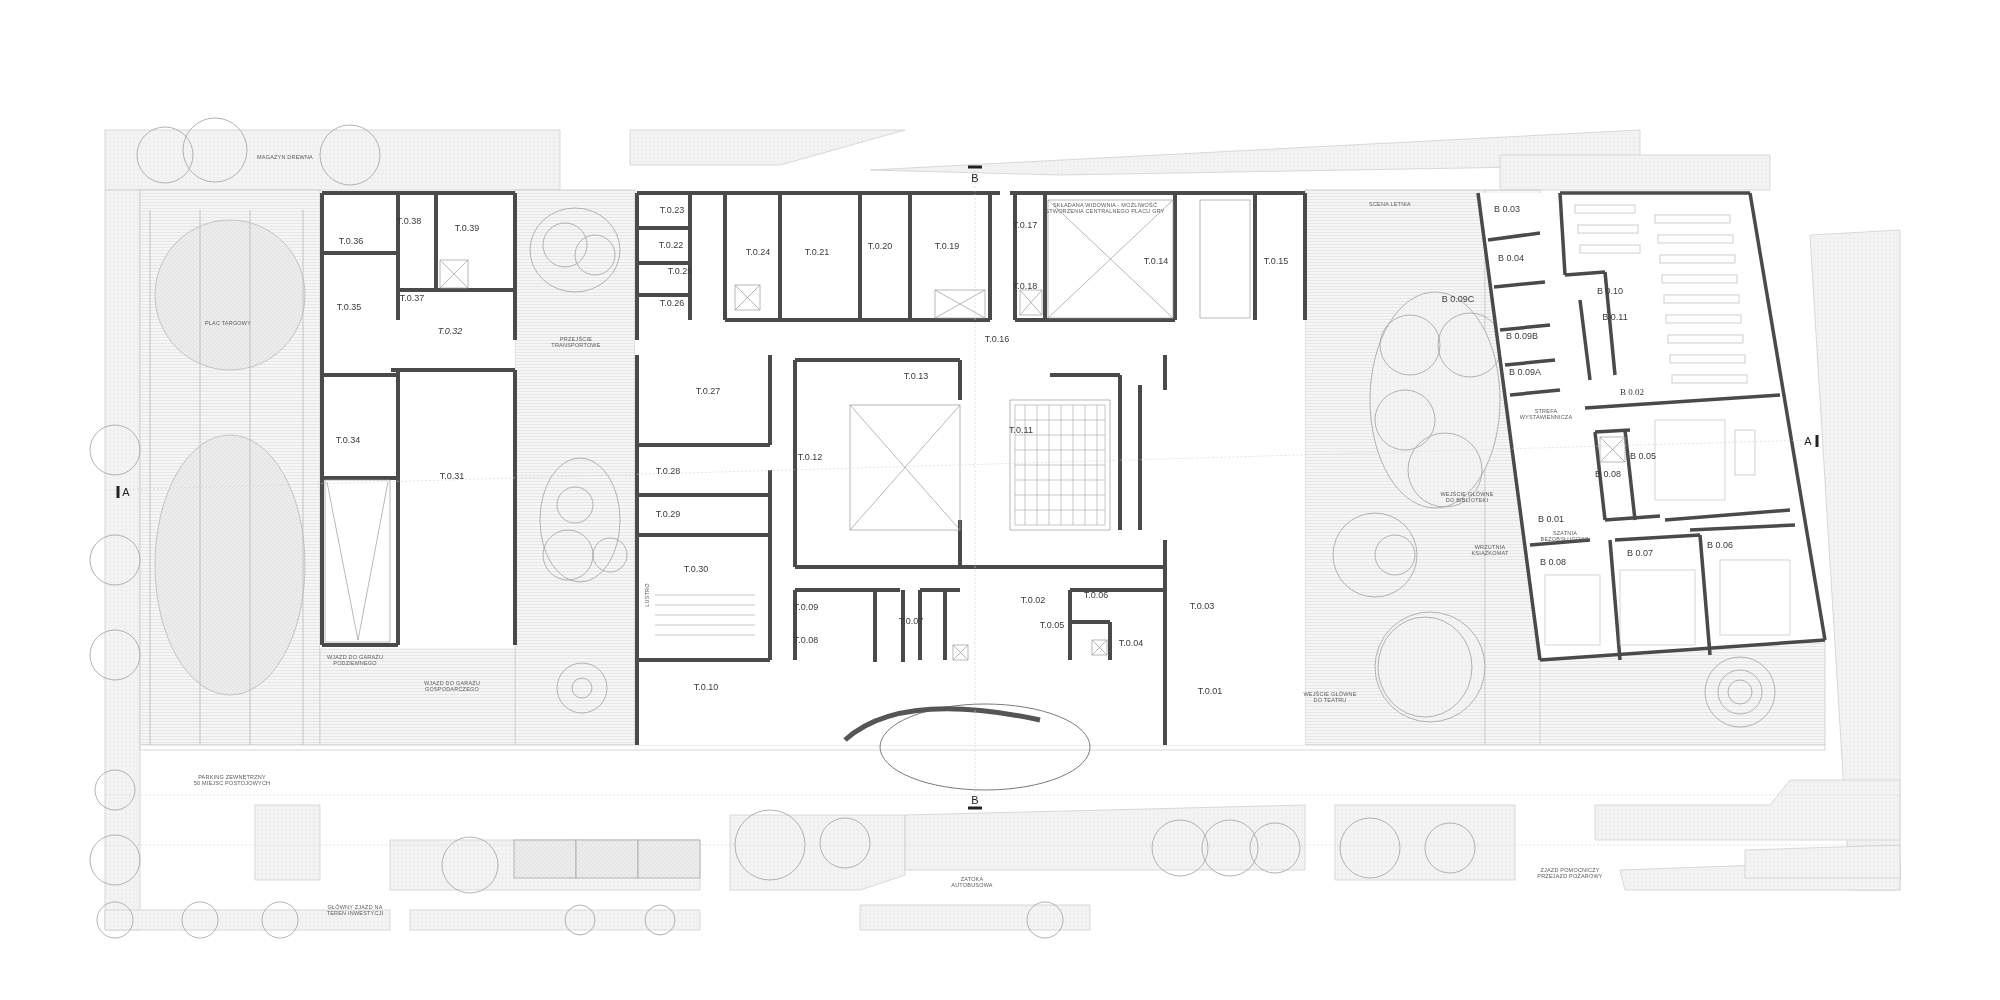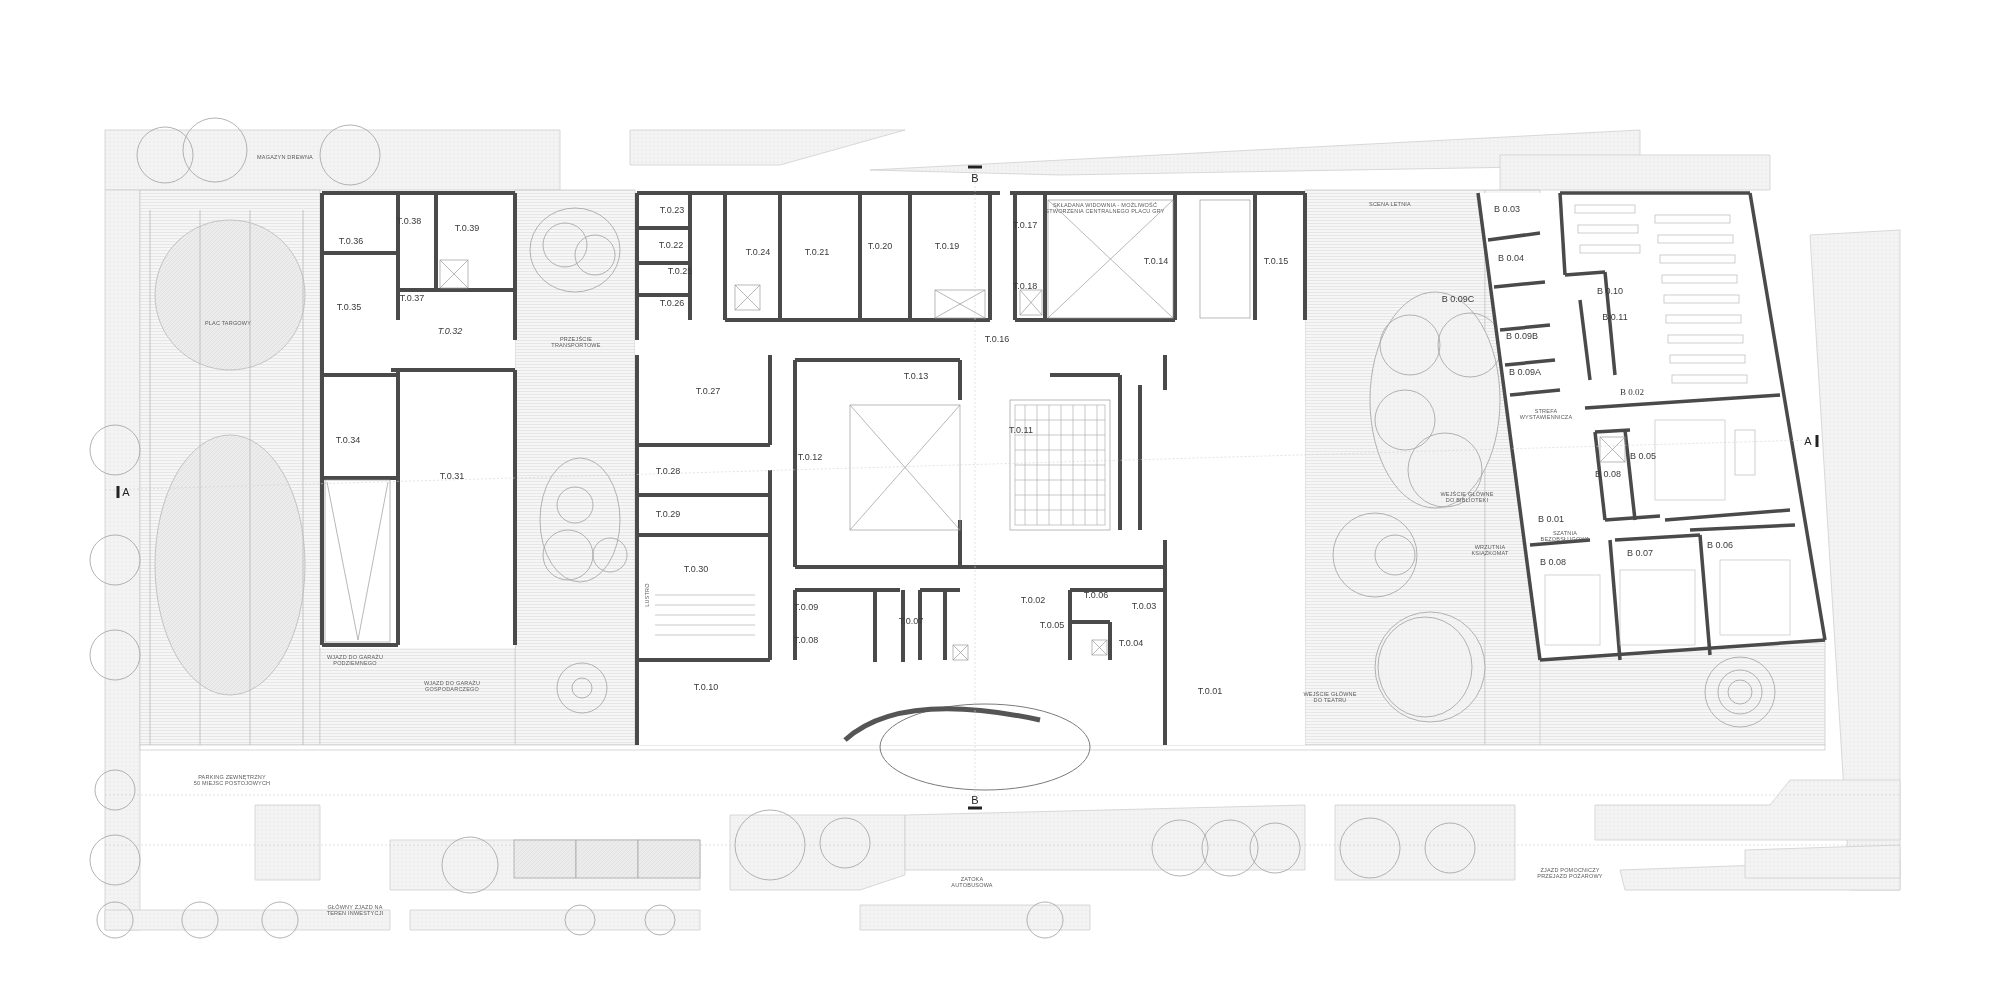--- a/index.html
+++ b/index.html
@@ -354,21 +354,21 @@
     <span>BEZOBSŁUGOWA</span>
   </div>
 <div class="lbl note" style="left:1570px; top:873px;">
     <span>ZJAZD POMOCNICZY</span>
     <span>PRZEJAZD POŻAROWY</span>
   </div>
 <div class="lbl note" style="left:647px; top:595px; transform:translate(-50%,-50%) rotate(-90deg);">LUSTRO</div>
 
 <div class="lbl room" style="left:1210px; top:692px;">T.0.01</div>
 <div class="lbl room" style="left:1033px; top:601px;">T.0.02</div>
-<div class="lbl room" style="left:1144px; top:607px;">T.0.03</div>
+<div class="lbl room" style="left:1202px; top:607px;">T.0.03</div>
 <div class="lbl room" style="left:1131px; top:644px;">T.0.04</div>
 <div class="lbl room" style="left:1052px; top:626px;">T.0.05</div>
 <div class="lbl room" style="left:1096px; top:596px;">T.0.06</div>
 <div class="lbl room" style="left:911px; top:622px;">T.0.07</div>
 <div class="lbl room" style="left:806px; top:641px;">T.0.08</div>
 <div class="lbl room" style="left:806px; top:608px;">T.0.09</div>
 <div class="lbl room" style="left:706px; top:688px;">T.0.10</div>
 <div class="lbl room" style="left:1021px; top:431px;">T.0.11</div>
 <div class="lbl room" style="left:810px; top:458px;">T.0.12</div>
 <div class="lbl room" style="left:916px; top:377px;">T.0.13</div>

